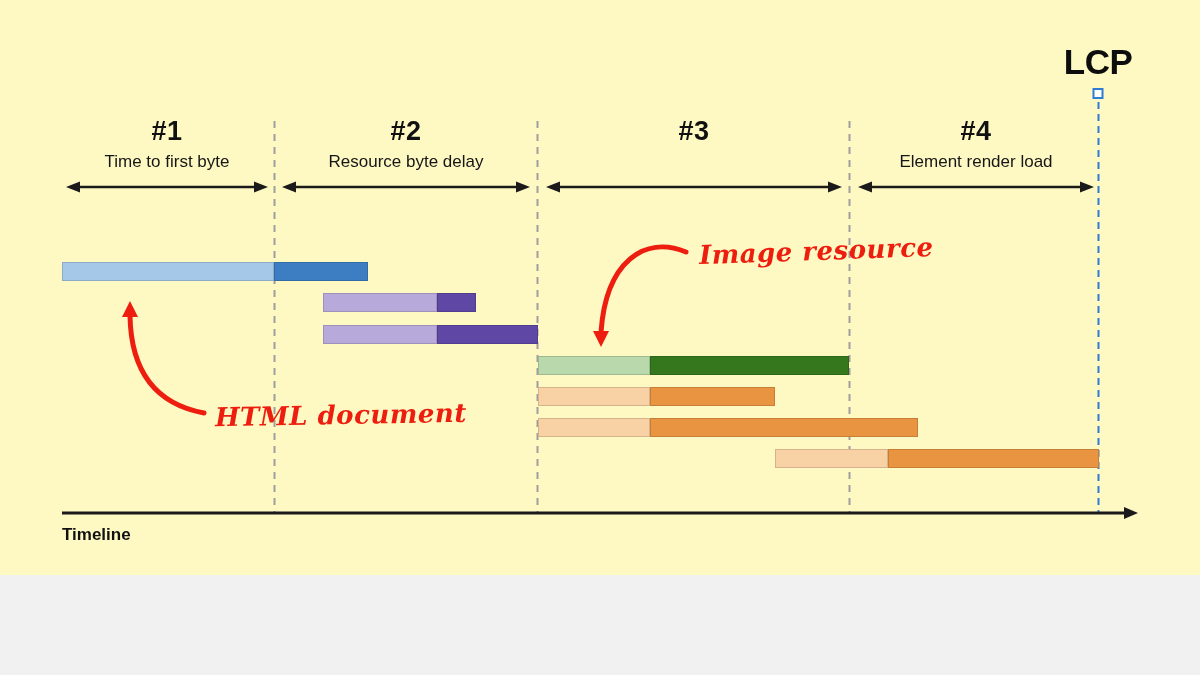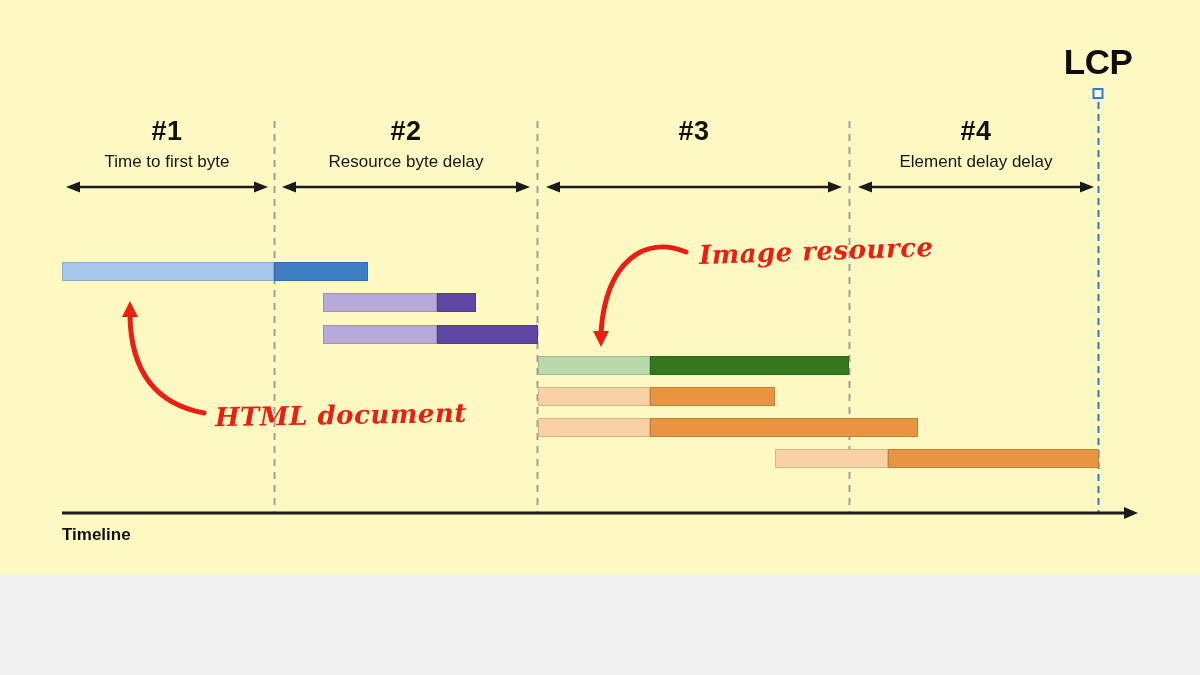--- a/index.html
+++ b/index.html
@@ -69,21 +69,21 @@
       </div>
       <div class="phase" style="left: 406px;">
         <div class="phase-number">#2</div>
         <div class="phase-label">Resource byte delay</div>
       </div>
       <div class="phase" style="left: 694px;">
         <div class="phase-number">#3</div>
       </div>
       <div class="phase" style="left: 976px;">
         <div class="phase-number">#4</div>
-        <div class="phase-label">Element delay delay</div>
+        <div class="phase-label">Element render load</div>
       </div>
     </div>
 
   <div id="bars">
       <div class="bar" style="left: 62px; top: 262px;">
         <div class="seg" style="width: 212px; background: rgb(165, 200, 233);"></div>
         <div class="seg" style="width: 94px; background: rgb(60, 126, 193);"></div>
       </div>
       <div class="bar" style="left: 323px; top: 293px;">
         <div class="seg" style="width: 114px; background: rgb(183, 169, 218);"></div>

